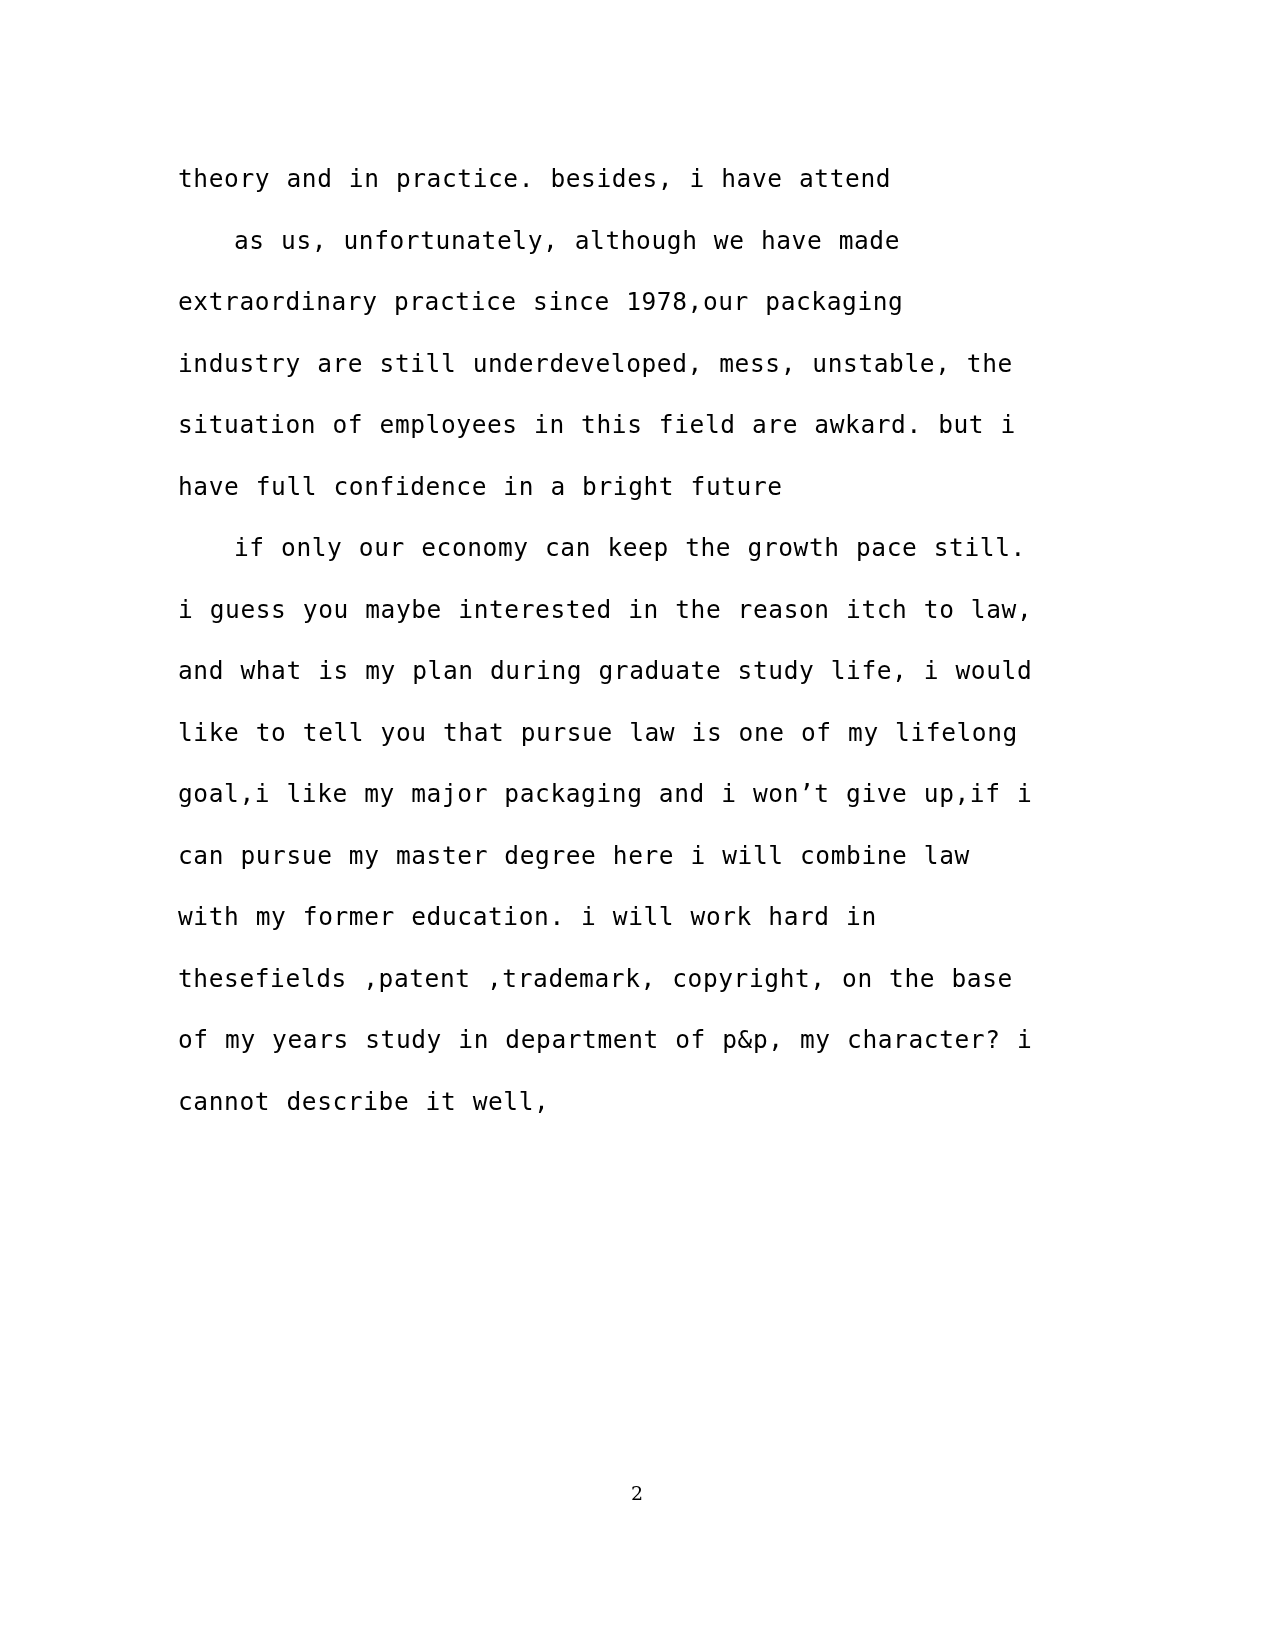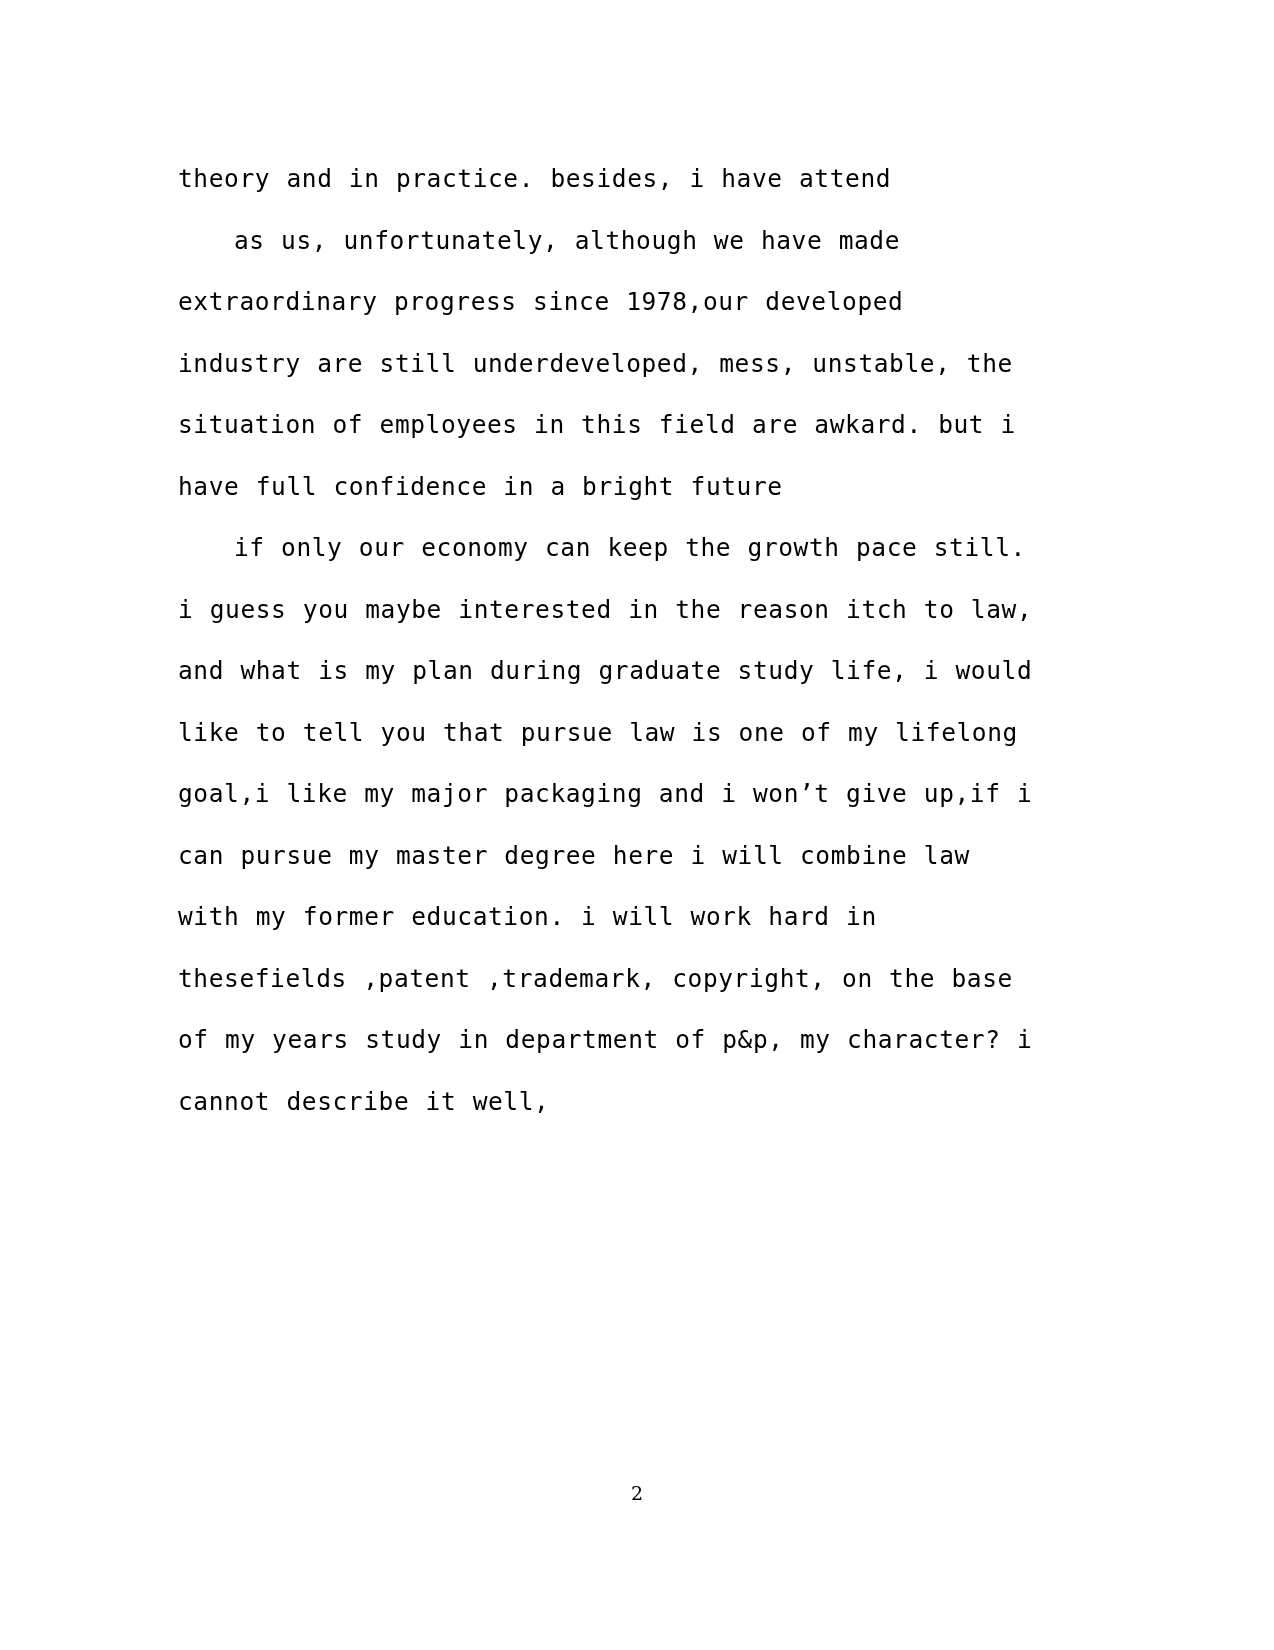--- a/index.html
+++ b/index.html
@@ -49,17 +49,17 @@
     font-family: "DejaVu Serif", serif;
     color: #000000;
   }
 </style>
 </head>
 <body>
 
 <div class="page">
   <div class="content">
     <p class="para">theory and in practice. besides, i have attend</p>
-    <p class="para indent">as us, unfortunately, although we have made extraordinary progress since 1978,our developed industry are still underdeveloped, mess, unstable, the situation of employees in this field are awkard. but i have full confidence in a bright future</p>
+    <p class="para indent">as us, unfortunately, although we have made extraordinary practice since 1978,our packaging industry are still underdeveloped, mess, unstable, the situation of employees in this field are awkard. but i have full confidence in a bright future</p>
     <p class="para indent">if only our economy can keep the growth pace still. i guess you maybe interested in the reason itch to law, and what is my plan during graduate study life, i would like to tell you that pursue law is one of my lifelong goal,i like my major packaging and i won’t give up,if i can pursue my master degree here i will combine law with my former education. i will work hard in thesefields ,patent ,trademark, copyright, on the base of my years study in department of p&amp;p, my character? i cannot describe it well,</p>
   </div>
   <div class="footer">2</div>
 </div>
 
 </body></html>

